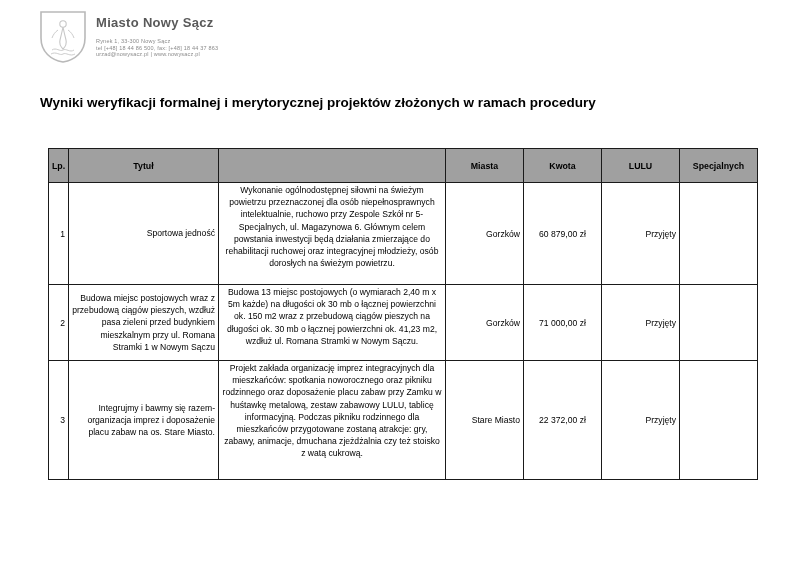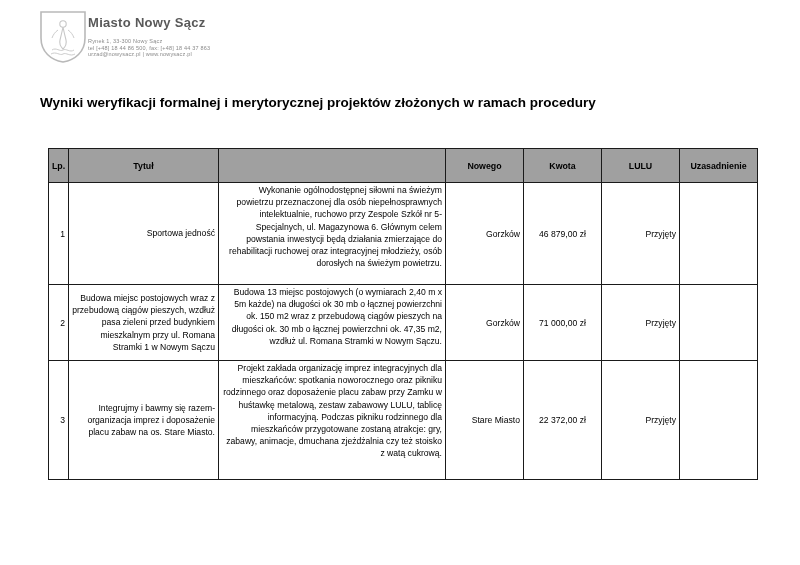--- a/index.html
+++ b/index.html
@@ -7,21 +7,21 @@
     position:relative;
     width:800px;height:565px;
     background:#ffffff;
     font-family:"Liberation Sans",sans-serif;
     color:#000;
     overflow:hidden;
   }
   
   .letterhead{
     position:absolute;top:10px;left:38px;
-    display:flex;align-items:flex-start;
+    display:flex;align-items:flex-start;gap:8px;
   }
   .coat{width:50px;height:53px;flex:0 0 auto;}
   .lh-text{padding-top:5px;}
   .city-name{
     font-size:13px;font-weight:bold;color:#595959;
     letter-spacing:.3px;margin-bottom:8px;
   }
   .lh-line{
     font-size:5.5px;line-height:6.5px;color:#8a8a8a;
     letter-spacing:.2px;
@@ -49,21 +49,21 @@
   table.results thead th{
     background:#a0a0a0;
     font-weight:bold;
     text-align:center;
     vertical-align:middle;
     height:31px;
     font-size:8.8px;
   }
   td.c-lp{text-align:right;vertical-align:middle;padding-right:2px;}
   td.c-title{text-align:right;vertical-align:middle;line-height:12.3px;}
-  td.c-desc{text-align:right;vertical-align:top;line-height:12.2px;padding-top:1px;}
+  td.c-desc{text-align:center;vertical-align:top;line-height:12.2px;padding-top:1px;}
   td.c-district,td.c-amount,td.c-remarks{text-align:right;vertical-align:middle;}
   td.c-amount{text-align:center;}
   tr.r1{height:102px;}
   tr.r2{height:76px;}
   tr.r3{height:119px;}
   col.w-lp{width:20px;}
   col.w-title{width:150px;}
   col.w-desc{width:227px;}
   col.w-district{width:78px;}
   col.w-amount{width:78px;}
@@ -103,40 +103,40 @@
         <col class="w-district">
       <col class="w-amount">
         <col class="w-remarks">
         <col class="w-just">
     </colgroup>
     <thead>
       <tr>
         <th>Lp.</th>
         <th>Tytuł</th>
         <th></th>
-        <th>Nowego</th>
+        <th>Miasta</th>
         <th>Kwota</th>
         <th>LULU</th>
-        <th>Uzasadnienie</th>
+        <th>Specjalnych</th>
       </tr>
     </thead>
     <tbody>
       <tr class="r1">
         <td class="c-lp">1</td>
         <td class="c-title">Sportowa jedność</td>
         <td class="c-desc">Wykonanie ogólnodostępnej siłowni na świeżym powietrzu przeznaczonej dla osób niepełnosprawnych intelektualnie, ruchowo przy Zespole Szkół nr 5- Specjalnych, ul. Magazynowa 6. Głównym celem powstania inwestycji będą działania zmierzające do rehabilitacji ruchowej oraz integracyjnej młodzieży, osób dorosłych na świeżym powietrzu.</td>
         <td class="c-district">Gorzków</td>
-        <td class="c-amount">46 879,00 zł</td>
+        <td class="c-amount">60 879,00 zł</td>
         <td class="c-remarks">Przyjęty</td>
         <td class="c-just"></td>
       </tr>
       <tr class="r2">
         <td class="c-lp">2</td>
         <td class="c-title">Budowa miejsc postojowych wraz z przebudową ciągów pieszych, wzdłuż pasa zieleni przed budynkiem mieszkalnym przy ul. Romana Stramki 1 w Nowym Sączu</td>
-        <td class="c-desc">Budowa 13 miejsc postojowych (o wymiarach 2,40 m x 5m każde) na długości ok 30 mb o łącznej powierzchni ok. 150 m2 wraz z przebudową ciągów pieszych na długości ok. 30 mb o łącznej powierzchni ok. 47,35 m2, wzdłuż ul. Romana Stramki w Nowym Sączu.</td>
+        <td class="c-desc">Budowa 13 miejsc postojowych (o wymiarach 2,40 m x 5m każde) na długości ok 30 mb o łącznej powierzchni ok. 150 m2 wraz z przebudową ciągów pieszych na długości ok. 30 mb o łącznej powierzchni ok. 41,23 m2, wzdłuż ul. Romana Stramki w Nowym Sączu.</td>
         <td class="c-district">Gorzków</td>
         <td class="c-amount">71 000,00 zł</td>
         <td class="c-remarks">Przyjęty</td>
         <td class="c-just"></td>
       </tr>
       <tr class="r3">
         <td class="c-lp">3</td>
         <td class="c-title">Integrujmy i bawmy się razem- organizacja imprez i doposażenie placu zabaw na os. Stare Miasto.</td>
         <td class="c-desc">Projekt zakłada organizację imprez integracyjnych dla mieszkańców: spotkania noworocznego oraz pikniku rodzinnego oraz doposażenie placu zabaw przy Zamku w huśtawkę metalową, zestaw zabawowy LULU, tablicę informacyjną. Podczas pikniku rodzinnego dla mieszkańców przygotowane zostaną atrakcje: gry, zabawy, animacje, dmuchana zjeżdżalnia czy też stoisko z watą cukrową.</td>
         <td class="c-district">Stare Miasto</td>

